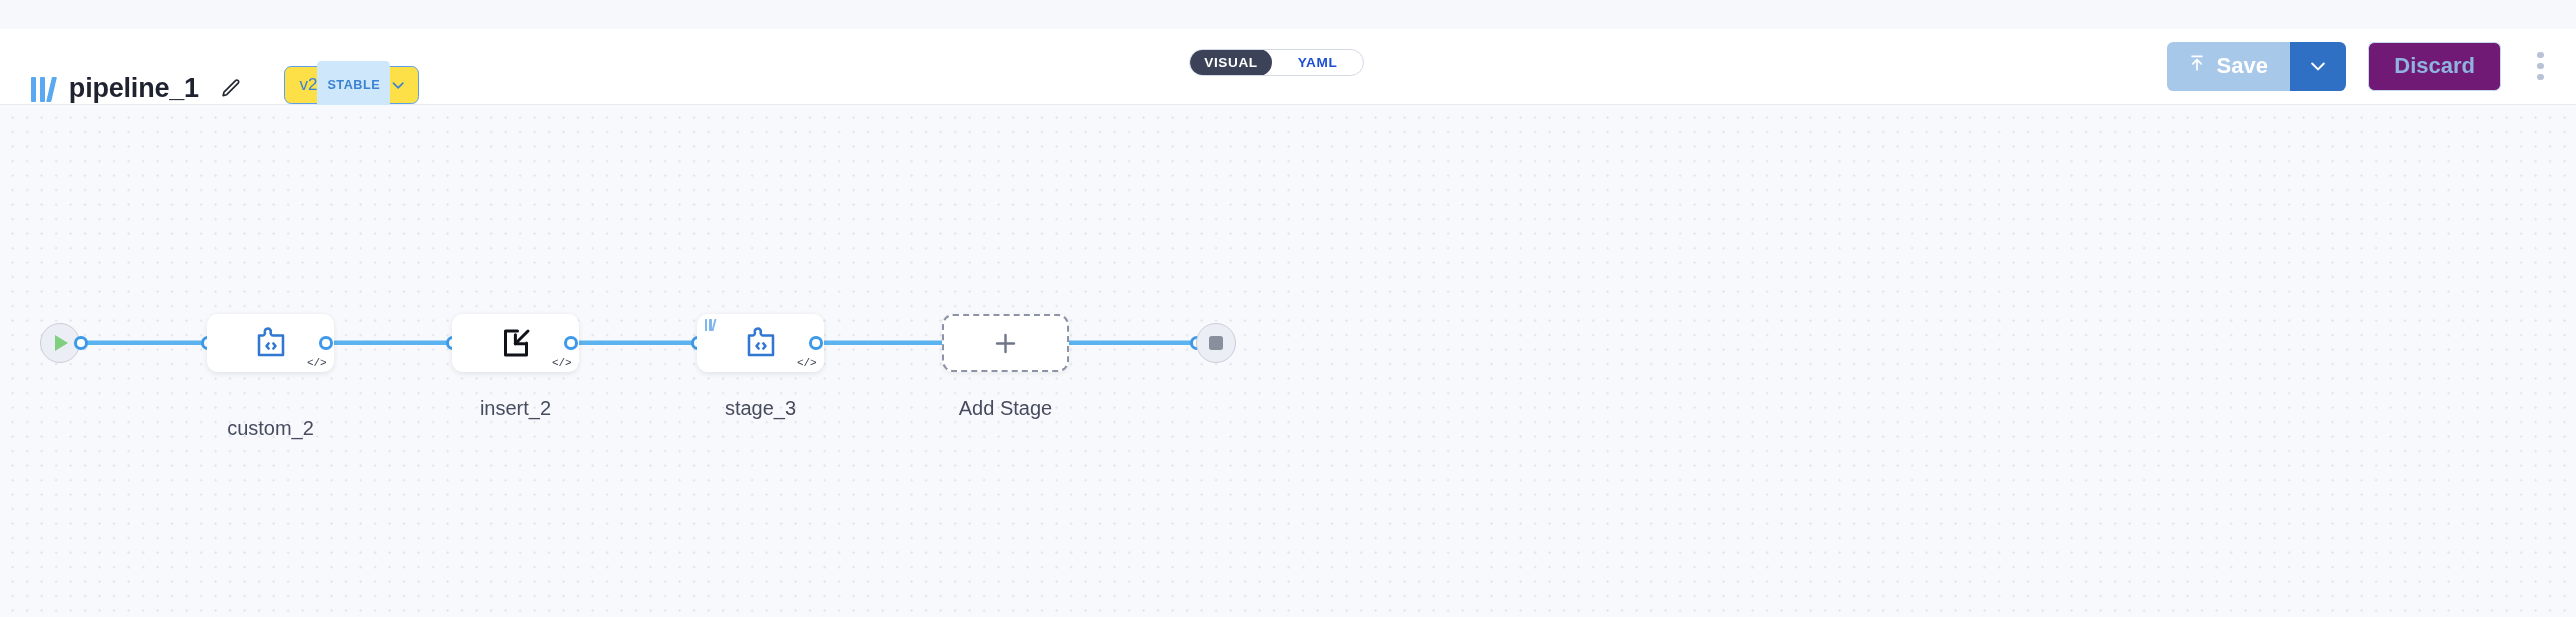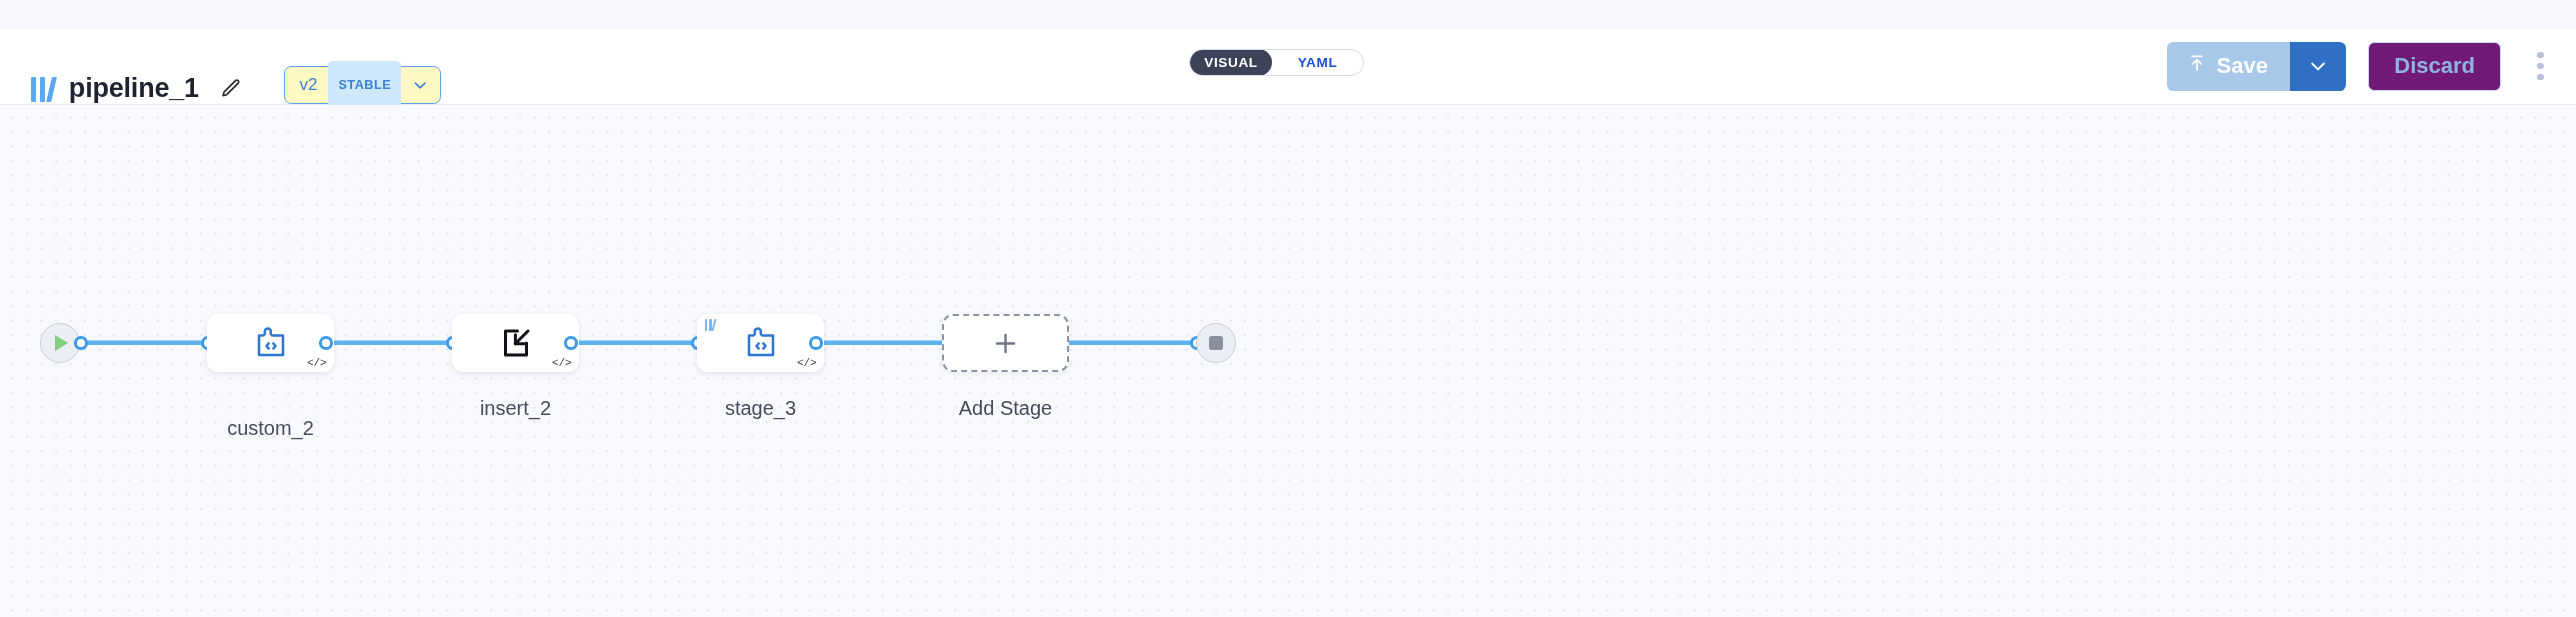--- a/index.html
+++ b/index.html
@@ -21,22 +21,22 @@
   .logo-bars i { display:block; width:5.4px; height:25.4px; background:#5aa9f0; border-radius:0.9px; }
   .logo-bars i.slant { transform:skewX(-13deg); }
   .pipeline-title {
     font-size:27px; font-weight:bold; color:#1f2330;
     margin-left:14.5px; letter-spacing:-0.2px; white-space:nowrap;
   }
   .edit-pencil { margin-left:18px; width:27px; height:27px; display:flex; align-items:center; justify-content:center; cursor:pointer; }
 
   .version-select {
     margin-left:40px; height:38px; border:0.9px solid #59a0e8; border-radius:7.3px;
-    display:flex; align-items:center; padding:0 11px 0 14.5px; gap:11px;
-    background:#fef9c3; cursor:pointer;
+    display:flex; align-items:center; padding:0 11px 0 14.5px; 
+    background:#fde047; cursor:pointer;
   }
   .version-num { font-size:17px; color:#3a82d2; font-weight:500; }
   .version-pill {
     background:#cfe7fb; color:#3a82d2; font-size:12.7px; font-weight:bold;
     letter-spacing:0.5px; border-radius:4.5px; padding:17px 10px;
   }
   .version-caret { display:flex; align-items:center; }
 
   .mode-toggle {
     position:absolute; left:1189px; top:20px;

